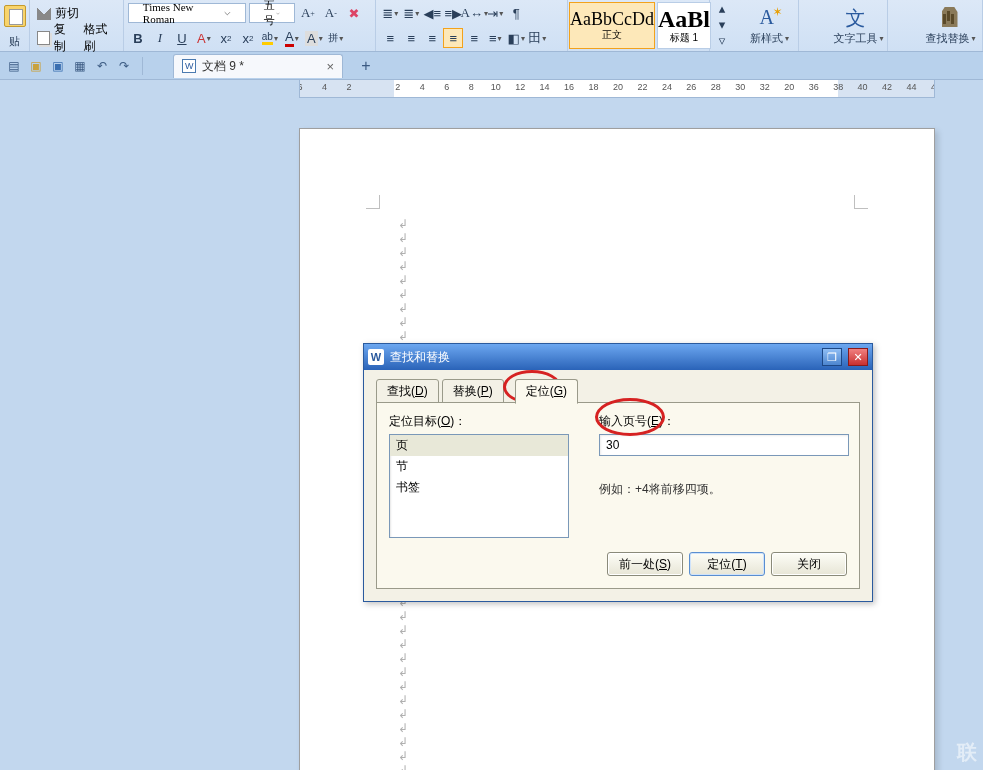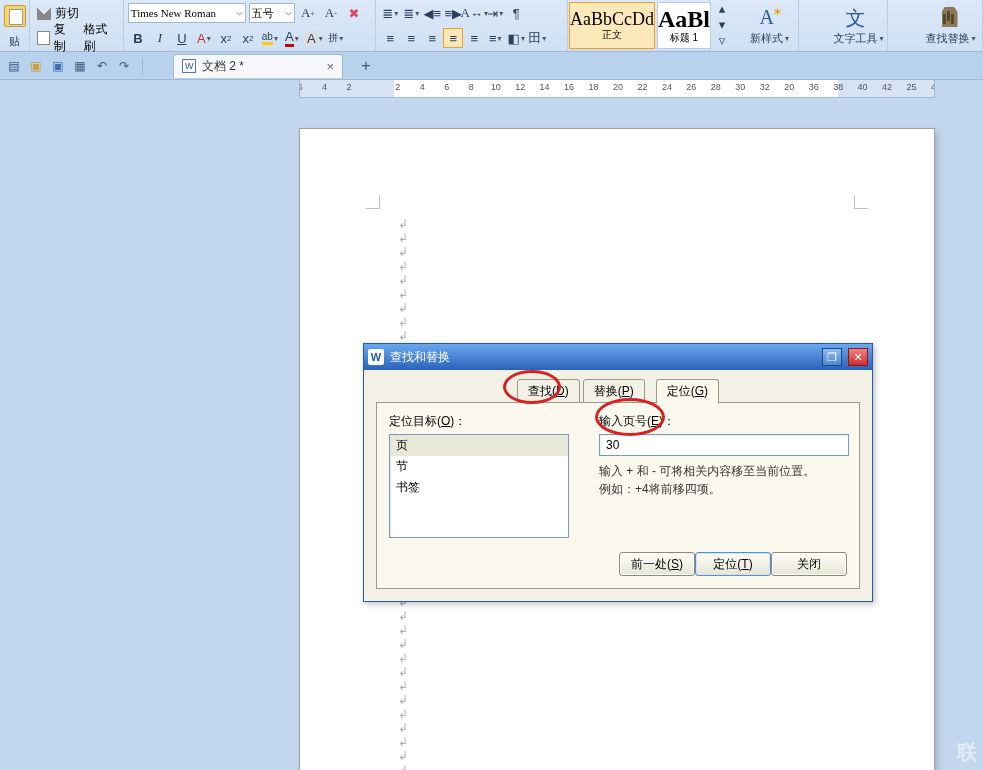--- a/index.html
+++ b/index.html
@@ -32,21 +32,21 @@
   .paste-ico:before{content:"";position:absolute;left:4px;top:3px;width:12px;height:14px;background:#fff;border:1px solid #999;}
   .lbl-small { font-size:11px; color:#2a3f5a;}
   .clip-col { width:100px; }
   .clip-row { display:flex; align-items:center; gap:4px; height:22px; padding:0 3px; cursor:default;}
   .clip-row .ico { width:14px; height:14px; display:inline-block; }
   .ico-cut { background:linear-gradient(45deg,#888 45%,transparent 45%),linear-gradient(-45deg,#888 45%,transparent 45%);}
   .ico-copy{ border:1px solid #888; background:#fff; box-shadow:2px 2px 0 #ddd;}
 
   .font-group { width:270px; }
   .font-top { display:flex; gap:3px; align-items:center; height:22px;}
-  .combo { border:1px solid #9fb8d6; background:#fff; height:20px; display:flex; align-items:center; padding:0 2px; font-size:11px;}
+  .combo { border:1px solid #9fb8d6; background:#fff; height:20px; display:flex; align-items:center; padding:0 14px; font-size:11px;}
   .combo svg{margin-left:auto;}
   .font-name { width:118px; font-family:"Times New Roman",serif;}
   .font-size { width:46px; justify-content:center;}
   .sq-btn{width:20px;height:20px;border:1px solid transparent;display:flex;align-items:center;justify-content:center;font-size:13px;color:#2a3f5a;cursor:default;}
   .font-bot{display:flex;gap:2px;align-items:center;height:22px; margin-top:3px;}
   .dd{font-size:8px;margin-left:1px;color:#555;}
 
   .para-group{ width:205px;}
   .para-row{display:flex;gap:1px;align-items:center;height:22px;}
   .para-row + .para-row{margin-top:3px;}
@@ -114,21 +114,21 @@
   }
   .dlg-title{
     height:26px;background:linear-gradient(#6ca7f0,#2a63b8);display:flex;align-items:center;
     color:#fff;font-size:12px;padding:0 4px;gap:6px;
   }
   .dlg-title .wico{width:16px;height:16px;background:#fff;border-radius:2px;display:flex;align-items:center;justify-content:center;color:#2a5a9e;font:bold 11px Arial;}
   .dlg-title .spacer{flex:1;}
   .dlg-tbtn{width:20px;height:18px;border:1px solid #1d4785;background:linear-gradient(#8fbef5,#4d86cf);display:flex;align-items:center;justify-content:center;color:#fff;font-size:11px;}
   .dlg-tbtn.close{background:linear-gradient(#f08080,#c83030);border-color:#8a1a1a;}
   .dlg-body{padding:8px 12px 12px;}
-  .tabs{display:flex;gap:3px;margin-bottom:-1px;justify-content:center;}
+  .tabs{display:flex;gap:3px;margin-bottom:-1px;}
   .tab{
     border:1px solid #9a9a8a;background:#f3f1e6;padding:3px 10px;font-size:12px;border-radius:3px 3px 0 0;
     position:relative;top:1px;cursor:default;
   }
   .tab.active{background:#fbf9ee;border-bottom-color:#fbf9ee;z-index:2;margin-left:8px;}
   .tab u{text-decoration:underline;}
   .panel{
     border:1px solid #9a9a8a;background:#fbf9ee;padding:10px 12px 12px;position:relative;
   }
   .panel-cols{display:flex;gap:30px;}
@@ -140,21 +140,21 @@
     width:180px;height:104px;border:1px solid #7a98b8;background:#fff;overflow:hidden;
     box-shadow:inset 1px 1px 2px rgba(0,0,0,.1);
   }
   .listbox .li{padding:2px 6px;font-size:12px;cursor:default;}
   .listbox .li.sel{background:#e8e8d8;}
   .txt-input{
     width:250px;height:22px;border:1px solid #7a98b8;background:#fff;padding:2px 6px;font-size:12px;
     box-shadow:inset 1px 1px 2px rgba(0,0,0,.08);
   }
   .hint{font-size:12px;color:#333;margin-top:6px;line-height:1.5;}
-  .btn-row{display:flex;justify-content:flex-end;margin-top:14px;}
+  .btn-row{display:flex;justify-content:flex-end;gap:6px;margin-top:14px;}
   .btn{
     min-width:76px;height:24px;border:1px solid #8a8a7a;background:linear-gradient(#fdfdf7,#e7e5d6);
     font-size:12px;display:flex;align-items:center;justify-content:center;border-radius:3px;cursor:default;
     box-shadow:inset 0 0 0 1px #fff;
   }
   .btn.primary{border-color:#5a8ed0;box-shadow:inset 0 0 0 1px #cfe3fb;}
   .btn u{text-decoration:underline;}
 
   
   .anno{position:absolute;border:3px solid #d62222;border-radius:50%;pointer-events:none;}
@@ -300,21 +300,21 @@
   <div class="qat-btn">▤</div>
   <div class="qat-btn" style="color:#c9a23d;">▣</div>
   <div class="qat-btn" style="color:#3b6fb0;">▣</div>
   <div class="qat-btn">▦</div>
   <div class="qat-btn">↶</div>
   <div class="qat-btn">↷</div>
   <div style="width:1px;height:18px;background:#9fb8d6;margin:0 4px;"></div>
 
   <div class="doc-tab">
     <span class="doc-ico"></span>
-    <span>文档 2 *</span>
+    <span>文档 9 *</span>
     <span class="tab-close">×</span>
   </div>
   <div class="tab-add">+</div>
 </div>
 
 <div class="ruler">
   <div class="shade-l"></div>
   <div class="shade-r"></div>
   <div class="ticks" id="ruler-ticks">
       <span class="num" style="left: 0px;">6</span>
@@ -335,21 +335,21 @@
       <span class="num" style="left: 366.923px;">24</span>
       <span class="num" style="left: 391.385px;">26</span>
       <span class="num" style="left: 415.846px;">28</span>
       <span class="num" style="left: 440.308px;">30</span>
       <span class="num" style="left: 464.769px;">32</span>
       <span class="num" style="left: 489.231px;">20</span>
       <span class="num" style="left: 513.692px;">36</span>
       <span class="num" style="left: 538.154px;">38</span>
       <span class="num" style="left: 562.615px;">40</span>
       <span class="num" style="left: 587.077px;">42</span>
-      <span class="num" style="left: 611.538px;">25</span>
+      <span class="num" style="left: 611.538px;">44</span>
       <span class="num" style="left: 636px;">46</span>
     </div>
 </div>
 
 <div class="workspace">
   <div class="page">
     <div class="margin-mark mm-tl"></div>
     <div class="margin-mark mm-tr"></div>
     <div class="para-marks" id="para-marks">
         <span>↲</span>
@@ -417,21 +417,21 @@
           <div class="listbox" id="goto-listbox">
               <div class="li sel">页</div>
               <div class="li">节</div>
               <div class="li">书签</div>
             </div>
         </div>
         <div class="col-r">
           <div class="fld-lbl">输入页号(<u>E</u>)：</div>
           <input class="txt-input" value="30" style="">
           <div class="hint">
-            <span>输入 + 和 - 可将相关内容移至当前位置。</span><br>
+            <br>
             <span>例如：+4将前移四项。</span>
           </div>
         </div>
       </div>
       <div class="btn-row">
         <div class="btn">
             <span>前一处(<u>S</u>)</span>
           </div>
         <div class="btn primary">
             <span>定位(<u>T</u>)</span>

